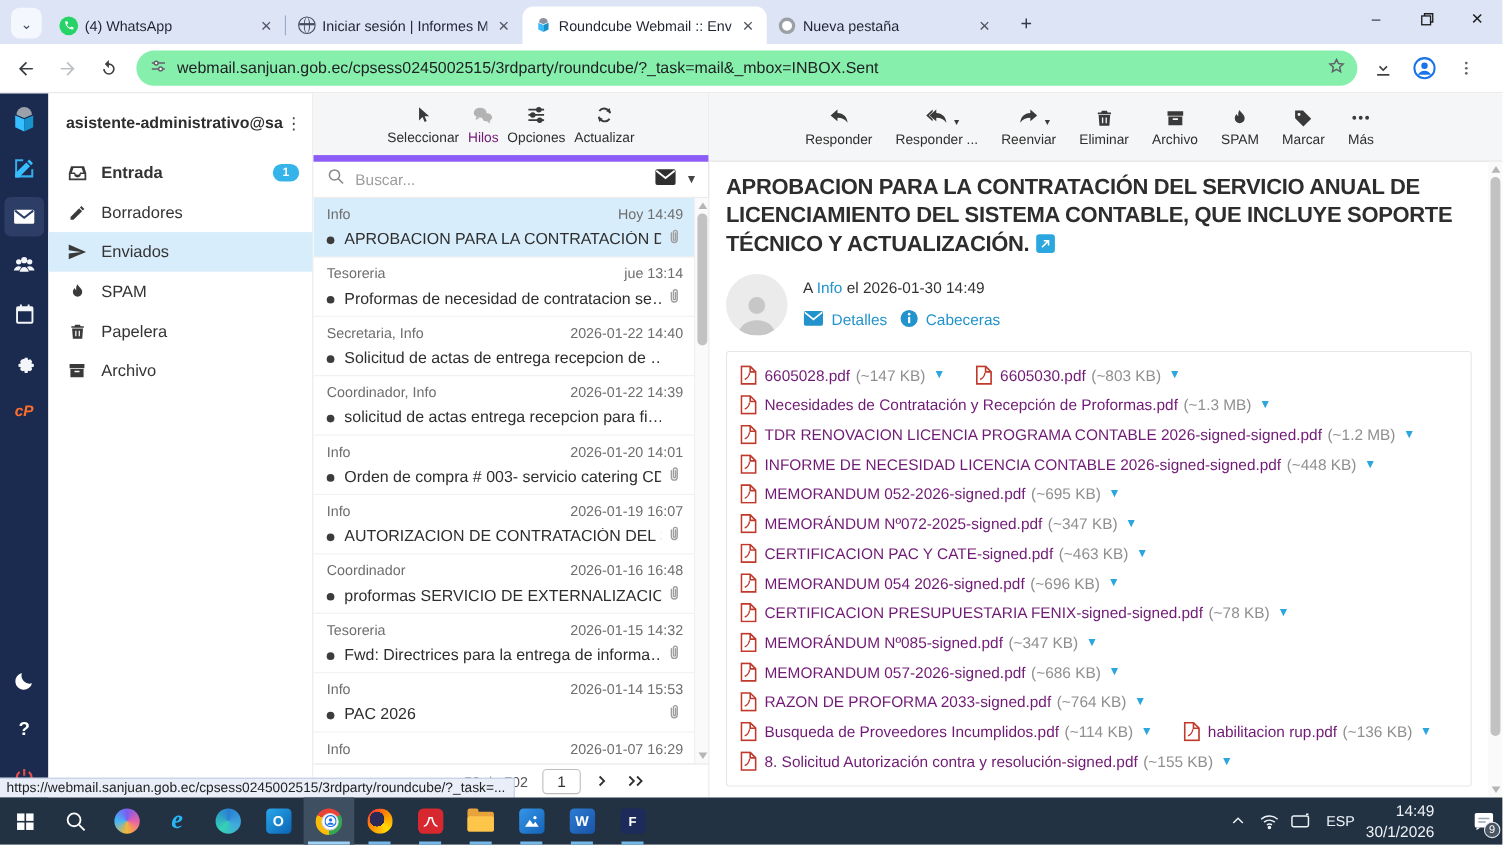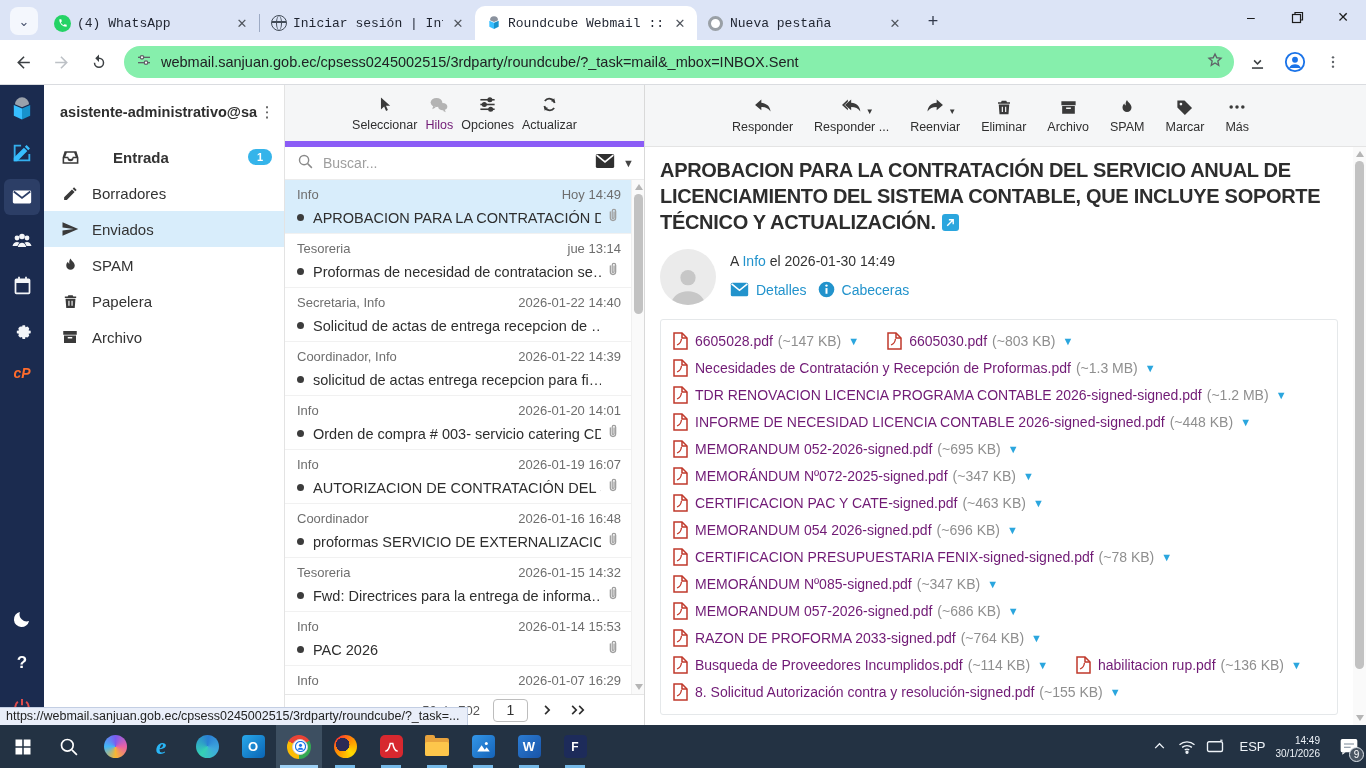--- a/index.html
+++ b/index.html
@@ -4,21 +4,21 @@
 <style>
   * { margin:0; padding:0; box-sizing:border-box; }
   html,body { width:1366px; height:768px; overflow:hidden; font-family:"Liberation Sans", sans-serif; background:#fff; }
   .screen { position:relative; width:1366px; height:768px; }
 
   
   .tabstrip { position:absolute; top:0; left:0; width:1366px; height:40px; background:#dce4f6; display:flex; align-items:flex-end; }
   .tabsearch { width:28px; height:28px; margin:0 6px 5px 10px; border-radius:8px; background:#f4f7fd; color:#45506b; display:flex; align-items:center; justify-content:center; font-size:13px; }
   .tab { height:34px; display:flex; align-items:center; padding:0 8px 0 10px; width:215px; color:#1f2430; font-size:13px; position:relative; }
   .tab.active { background:#fff; border-radius:10px 10px 0 0; width:222px; }
-  .tab .tlabel { flex:1; white-space:nowrap; overflow:hidden; margin:12px 6px;font-family:Liberation Mono, monospace; }
+  .tab .tlabel { flex:1; white-space:nowrap; overflow:hidden; margin:12px 6px; }
   .tab .tclose { color:#51565e; font-size:13px; width:18px; height:18px; border-radius:50%; display:flex; align-items:center; justify-content:center; }
   .tabsep { width:1px; height:18px; background:#9daac4; margin-bottom:8px; }
   .newtab { width:26px; height:26px; margin:0 0 6px 8px; font-size:18px; color:#30384a; display:flex; align-items:center; justify-content:center; }
   .favicon { width:17px; height:17px; flex:0 0 auto; display:flex; align-items:center; justify-content:center; }
   .fav-wa { width:17px; height:17px; border-radius:50%; background:#25d366; display:flex; align-items:center; justify-content:center; }
   .fav-globe { width:16px; height:16px; border-radius:50%; border:1.5px solid #424b57; position:relative; }
   .fav-globe:before { content:""; position:absolute; left:0; right:0; top:5px; height:1.5px; background:#424b57; }
   .fav-globe:after { content:""; position:absolute; left:4.5px; top:0; bottom:0; width:4px; border-left:1.5px solid #424b57; border-right:1.5px solid #424b57; border-radius:50%; }
   .fav-newtab { width:15px; height:15px; border-radius:50%; border:3.5px solid #9aa0a6; background:#fff; }
   .wincontrols { position:absolute; right:0; top:0; height:34px; display:flex; }
@@ -39,21 +39,21 @@
   .railbtn.sel { background:#2c3e66; }
   .railspacer { flex:1; }
   .cp { color:#ff6c2c; font-weight:bold; font-style:italic; font-size:14px; }
 
   .folders { position:absolute; left:44px; top:0; width:241px; height:640px; background:#fff; border-right:1px solid #e3e3e3; }
   .acct { height:54px; display:flex; align-items:center; padding:0 8px 0 16px; }
   .acctname { flex:1; font-size:14.5px; font-weight:bold; color:#2e2e2e; white-space:nowrap; overflow:hidden; }
   .acctmenu { color:#444; font-size:15px; letter-spacing:0; width:18px; text-align:center; }
   .fitem { height:36px; display:flex; align-items:center; padding:0 12px 0 16px; color:#333; font-size:15px; }
   .fitem .ficon { width:20px; height:20px; margin-right:12px; display:flex; align-items:center; justify-content:center; color:#3a3a3a; }
-  .fitem.bold { font-weight:bold;gap:21px; }
+  .fitem.bold { font-weight:bold; }
   .fitem.sel { background:#d8edfb; }
   .fbadge { margin-left:auto; background:#35b4ea; color:#fff; font-size:11px; font-weight:bold; border-radius:9px; padding:2px 9px; }
 
   .listcol { position:absolute; left:285px; top:0; width:360px; height:640px; background:#fff; border-right:1px solid #d9d9d9; }
   .ltoolbar { height:62px; background:#f5f6f7; border-bottom:6px solid #8b5cf6; display:flex; justify-content:center; align-items:center; gap:0; }
   .tbtn { display:flex; flex-direction:column; align-items:center; gap:3px; color:#2f2f2f; font-size:12.5px; padding:0 4px; }
   .tbtn .ticon { height:20px; display:flex; align-items:center; justify-content:center; color:#3a3a3a; position:relative; }
   .tbtn.disabled, .tbtn.disabled .ticon { color:#701a75; }
   .caret { position:absolute; right:-10px; bottom:1px; font-size:8px; color:#3a3a3a; }
   .searchrow { height:33px; display:flex; align-items:center; padding:0 10px 0 12px; border-bottom:1px solid #ececec; }
@@ -121,21 +121,21 @@
   .tk-folder { position:relative; width:24px; height:18px; }
   .tk-folder .fback { position:absolute; left:0; top:0; width:24px; height:18px; border-radius:2px; background:#e8a33d; }
   .tk-folder .ftab { position:absolute; left:0; top:-3px; width:10px; height:5px; border-radius:2px 2px 0 0; background:#e8a33d; }
   .tk-folder .ffront { position:absolute; left:0; top:4px; width:24px; height:14px; border-radius:2px; background:#fdc64b; }
   .tk-photos { width:23px; height:23px; border-radius:4px; background:linear-gradient(135deg,#3396e8,#1563b8); display:flex; align-items:center; justify-content:center; }
   .tk-word { width:23px; height:23px; border-radius:4px; background:linear-gradient(135deg,#2b7cd3,#1954a8); color:#fff; font-weight:bold; font-size:13px; display:flex; align-items:center; justify-content:center; }
   .tk-fapp { width:23px; height:23px; border-radius:4px; background:#1d2b5a; color:#fff; font-weight:bold; font-size:12px; display:flex; align-items:center; justify-content:center; }
   .tray { margin-left:auto; display:flex; align-items:center; color:#eef3f8; }
   .trayico { width:28px; display:flex; align-items:center; justify-content:center; }
   .lang { font-size:13px; margin:0 10px; }
-  .clock { text-align:right; font-size:10px; line-height:1.3; margin-right:12px; }
+  .clock { text-align:right; font-size:14px; line-height:1.3; margin-right:28px; }
   .notif { position:relative; width:34px; height:43px; display:flex; align-items:center; justify-content:center; }
   .notifbadge { position:absolute; right:2px; bottom:6px; width:15px; height:15px; border-radius:50%; background:#4a5562; border:1px solid #dfe5ec; color:#fff; font-size:10px; display:flex; align-items:center; justify-content:center; }
 </style>
 </head>
 <body>
 
 <div class="screen">
 
   <div class="tabstrip">
     <div class="tabsearch">⌄</div>

